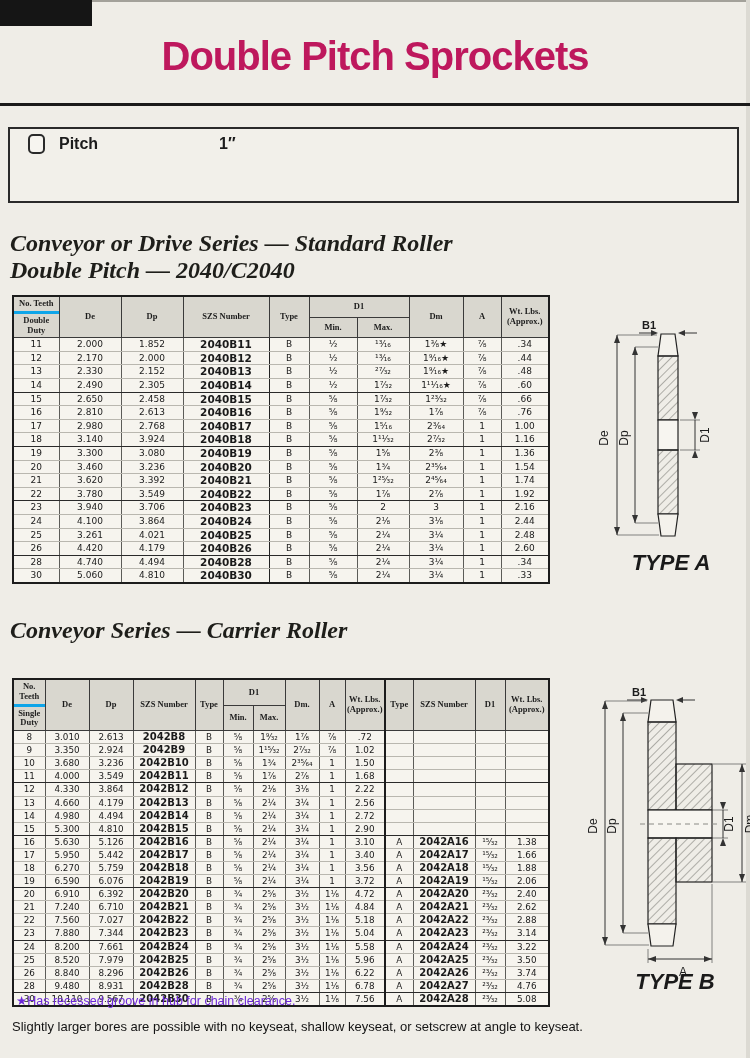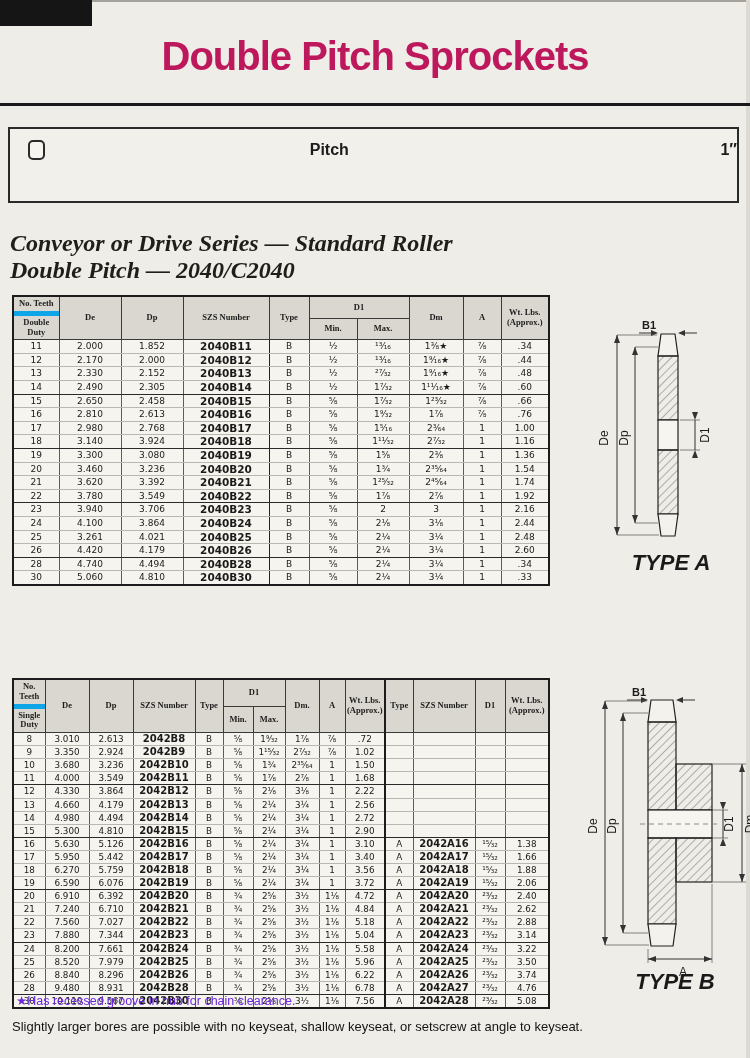--- a/index.html
+++ b/index.html
@@ -7,21 +7,21 @@
   .page{position:relative;width:750px;height:1058px;background:#efede7;overflow:hidden;color:#1c1c1c;}
   .corner-mark{position:absolute;left:0;top:0;width:92px;height:26px;background:#151515;}
   .top-edge{position:absolute;left:0;top:0;width:100%;height:2px;background:#a3a19a;}
   .right-edge{position:absolute;right:0;top:0;width:4px;height:100%;background:#dcdad3;}
 
   .page-title{position:absolute;left:0;top:34px;width:100%;text-align:center;
     font-size:40px;font-weight:bold;letter-spacing:-1px;color:#be185d;}
   .title-rule{position:absolute;left:0;top:103px;width:750px;height:3px;background:#1a1a1a;}
 
   .spec-box{position:absolute;left:8px;top:127px;width:727px;height:72px;border:2px solid #2a2a2a;background:#f2f0ea;}
-  .spec-row{display:flex;align-items:center;height:30px;margin:6px 0 0 18px;justify-content:space-between;}
+  .spec-row{display:flex;align-items:center;height:30px;margin:0 0 0 18px;}
   .spec-bullet{width:13px;height:16px;border:2px solid #2a2a2a;border-radius:5px;background:#f7f5f0;margin-right:14px;flex:none;}
   .spec-label{font-size:16px;font-weight:bold;width:160px;}
   .spec-value{font-size:16px;font-weight:bold;}
 
   .sec-heading{position:absolute;left:10px;font-family:"Liberation Serif",serif;font-weight:bold;
     font-size:24px;line-height:1.12;color:#1e1e1a;letter-spacing:0px;font-style:italic;}
   .sec1-heading{top:230px;}
   .sec2-heading{top:617px;}
 
   table{border-collapse:collapse;table-layout:fixed;background:#f6f4ee;border:2px solid #1c1c1c;}
@@ -34,21 +34,21 @@
      border-left:1px solid #5c5c58;border-right:1px solid #5c5c58;
      border-top:0.5px solid #b9b7af;border-bottom:0.5px solid #b9b7af;
      padding:0 1px;white-space:nowrap;overflow:hidden;color:#1a1a1a;}
   .t2 td{line-height:12.1px;font-size:8.8px;}
   tr.grp td{border-bottom:1.8px solid #2a2a2a;}
   .t1 td:nth-child(4){font-weight:bold;font-size:10.5px;border-left:1.5px solid #222;border-right:1.5px solid #222;}
   .t2 td:nth-child(4){font-weight:bold;font-size:10px;}
   .t2 td:nth-child(12){font-weight:bold;font-size:10px;}
   .t2 td:nth-child(11),.t2 th.heavy-left{border-left:2.5px solid #1c1c1c;}
   .teeth-cell{padding:0;}
-  .teeth-top{border-bottom:5px solid #0ea5e9;padding:2px 0;}
+  .teeth-top{border-bottom:3px solid #0ea5e9;padding:2px 0;}
   .teeth-bottom{padding:2px 0;color:#232323;}
 
   .diagram{position:absolute;}
   .diagramA{left:583px;top:318px;}
   .diagramB{left:585px;top:686px;}
 
   .footnote-star{position:absolute;left:16px;top:993px;font-size:12.5px;color:#6d28d9;}
   .footnote-block{position:absolute;left:12px;top:1019px;font-size:13px;line-height:1.22;color:#141414;}
 </style>
 </head>
@@ -365,20 +365,21 @@
     <line x1="97" y1="132" x2="117" y2="132" stroke="#555" stroke-width="0.7"></line>
     <line x1="112" y1="102" x2="112" y2="132" stroke="#333" stroke-width="1"></line>
     <path d="M112,102 l-3,-8 l6,0 z" fill="#333" transform="translate(0,0)"></path>
     <path d="M112,132 l-3,8 l6,0 z" fill="#333"></path>
     <text transform="rotate(-90,126,117)" x="126" y="117" font-size="12" text-anchor="middle" fill="#1c1c1c">D1</text>
 
     <text x="88" y="252" font-size="22" font-weight="bold" font-style="italic" text-anchor="middle" fill="#1a1a1a">TYPE A</text>
   </svg>
 
   <div class="sec-heading sec2-heading">
+    <div>Conveyor Series —  Carrier Roller</div>
   </div>
 
   <table class="dtable t2">
     <colgroup>
       <col style="width:32px">
         <col style="width:44px">
         <col style="width:44px">
         <col style="width:62px">
       <col style="width:28px">
         <col style="width:30px">

